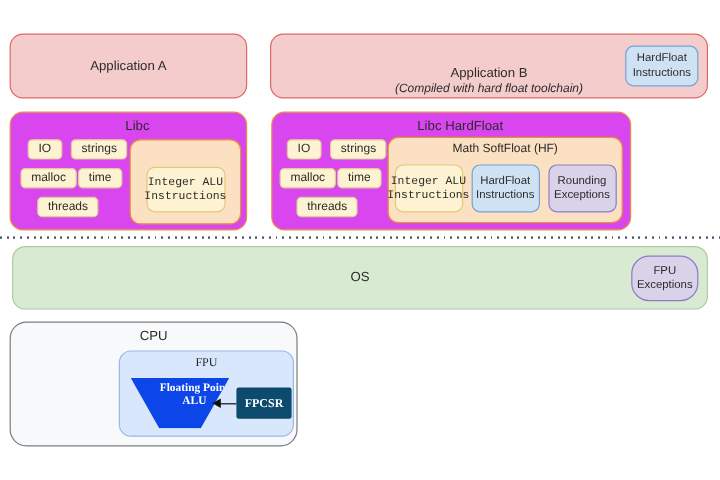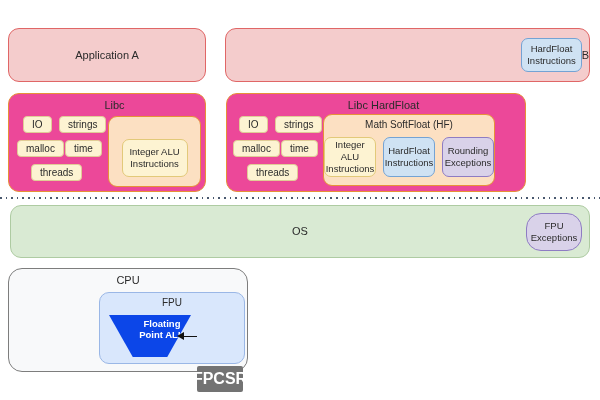--- a/index.html
+++ b/index.html
@@ -4,81 +4,82 @@
 <style>
   html,body{margin:0;padding:0;background:#fff;}
   .canvas{
     position:relative;width:600px;height:400px;background:#ffffff;overflow:hidden;
     font-family:"Liberation Sans",sans-serif;color:#2b2b2b;
   }
   .abs{position:absolute;box-sizing:border-box;}
   
   .bigbox{border-radius:11px;border:1.5px solid;}
   .pink{background:#f4cccc;border-color:#e06666;}
-  .orange{background:#ec4899;border-color:#e69138;padding-left:15px;}
+  .orange{background:#d946ef;border-color:#e69138;padding-left:15px;}
   .green{background:#d9ead3;border-color:#aecba2;}
   .cpu-shell{background:#f8f9fa;border:1.5px solid #7d7d7d;border-radius:14px;}
-  .fpu-shell{background:#d9e7fc;border:1px solid #9ab7e6;border-radius:10px;}
+  .fpu-shell{background:#d9e7fc;border:1px solid #9ab7e6;border-radius:10px;font-family:Liberation Serif, serif;}
   .mathbox{background:#fce0c2;border:1px solid #e69138;border-radius:9px;}
   
   .title{font-size:11px;text-align:center;line-height:1.3;}
   .subtitle{font-size:10px;font-style:italic;text-align:center;line-height:1.3;}
   .boxtitle{font-size:11px;text-align:center;margin-top:5px;}
   .smalltitle{font-size:10px;text-align:center;margin-top:4px;}
-  .center-col{display:flex;flex-direction:row;align-items:center;justify-content:center;}
+  .center-col{display:flex;flex-direction:column;align-items:center;justify-content:center;}
   
   .module{
     position:absolute;background:#fdf3d2;border:1px solid #e0cc96;border-radius:4px;
     font-size:10px;padding:2px 8px;white-space:nowrap;
   }
   
   .chip{
     display:flex;align-items:center;justify-content:center;text-align:center;
     font-size:9.5px;line-height:1.25;border-radius:7px;border:1px solid;box-sizing:border-box;
   }
-  .chip.cream{background:#fdf3d2;border-color:#e2c979;}
+  .chip.cream{background:#fdf3d2;border-color:#e2c979;font-family:Liberation Mono, monospace;}
   .chip.blue{background:#cfe2f3;border-color:#74a3d4;}
   .chip.purple{background:#d9d2e9;border-color:#8e7cc3;}
   .chiprow{position:absolute;left:0;right:0;top:22px;display:flex;justify-content:center;gap:8px;}
   
   .dotted{
     left:0;top:197px;width:600px;height:2px;
     background:repeating-linear-gradient(90deg,#49586e 0 1.6px,transparent 1.6px 5.6px);
   }
   
   .trap-outer{clip-path:polygon(0 0,100% 0,71% 100%,29% 100%);}
   .trap-inner{
     position:absolute;left:1.5px;top:1.5px;right:1.5px;bottom:1.5px;
     clip-path:polygon(0 0,100% 0,71% 100%,29% 100%);
     display:flex;align-items:center;justify-content:center;text-align:center;
   }
   .int-alu-outer{background:#858585;}
   .int-alu-inner{background:linear-gradient(180deg,#f0f0f0 0%,#cfcfcf 55%,#a8a8a8 100%);font-size:10px;line-height:1.25;color:#222;}
   .fp-alu{background:#0c46e8;color:#fff;font-weight:bold;font-size:9.5px;line-height:1.15;
     clip-path:polygon(0 0,100% 0,71% 100%,29% 100%);
     display:flex;align-items:flex-start;justify-content:center;text-align:center;padding-top:4px;}
-  .fpcsr{background:#737373;color:#fff;font-weight:bold;font-size:16px;
-    display:flex;align-items:center;justify-content:center;border-radius:2px;margin-top:43px;}
+  .fpcsr{background:#0c4a6e;color:#fff;font-weight:bold;font-size:10px;
+    display:flex;align-items:center;justify-content:center;border-radius:2px;}
   
   .arrow-line{position:absolute;left:6px;top:3.6px;width:14px;height:1.6px;background:#111;}
   .arrow-head{position:absolute;left:0;top:0;width:0;height:0;
     border-top:4.5px solid transparent;border-bottom:4.5px solid transparent;border-right:7px solid #111;}
 </style>
 </head>
 <body>
 
 <div class="canvas">
 
   <div class="abs bigbox pink center-col" style="left:8px;top:28px;width:198px;height:54px;">
     <div class="title">Application A</div>
   </div>
 
   <div class="abs bigbox pink" style="left:225px;top:28px;width:365px;height:54px;">
     <div class="abs center-col" style="left:0;top:0;width:100%;height:100%;justify-content:flex-end;">
       <div class="title">Application B</div>
+      <div class="subtitle">(Compiled with hard float toolchain)</div>
     </div>
     <div class="abs chip blue" style="right:7px;top:9px;width:61px;height:34px;">HardFloat Instructions</div>
   </div>
 
   <div class="abs bigbox orange" style="left:8px;top:93px;width:198px;height:99px;">
     <div class="boxtitle">Libc</div>
     <span class="module" style="left:14px;top:22px;">IO</span>
     <span class="module" style="left:50px;top:22px;">strings</span>
     <span class="module" style="left:8px;top:46px;">malloc</span>
     <span class="module" style="left:56px;top:46px;">time</span>
@@ -90,21 +91,21 @@
     </div>
   </div>
 
   <div class="abs bigbox orange" style="left:226px;top:93px;width:300px;height:99px;">
     <div class="boxtitle">Libc HardFloat</div>
     <span class="module" style="left:12px;top:22px;">IO</span>
     <span class="module" style="left:48px;top:22px;">strings</span>
     <span class="module" style="left:6px;top:46px;">malloc</span>
     <span class="module" style="left:54px;top:46px;">time</span>
     <span class="module" style="left:20px;top:70px;">threads</span>
-    <div class="abs mathbox" style="left:96px;top:20px;width:172px;height:72px;">
+    <div class="abs mathbox" style="left:96px;top:20px;width:196px;height:72px;">
       <div class="smalltitle">Math SoftFloat (HF)</div>
       <div class="chiprow" style="gap:7px;">
         <div class="chip cream" style="width:57px;height:40px;">Integer ALU Instructions</div>
         <div class="chip blue" style="width:57px;height:40px;">HardFloat Instructions</div>
         <div class="chip purple" style="width:57px;height:40px;">Rounding Exceptions</div>
       </div>
     </div>
   </div>
 
   <div class="abs dotted"></div>

